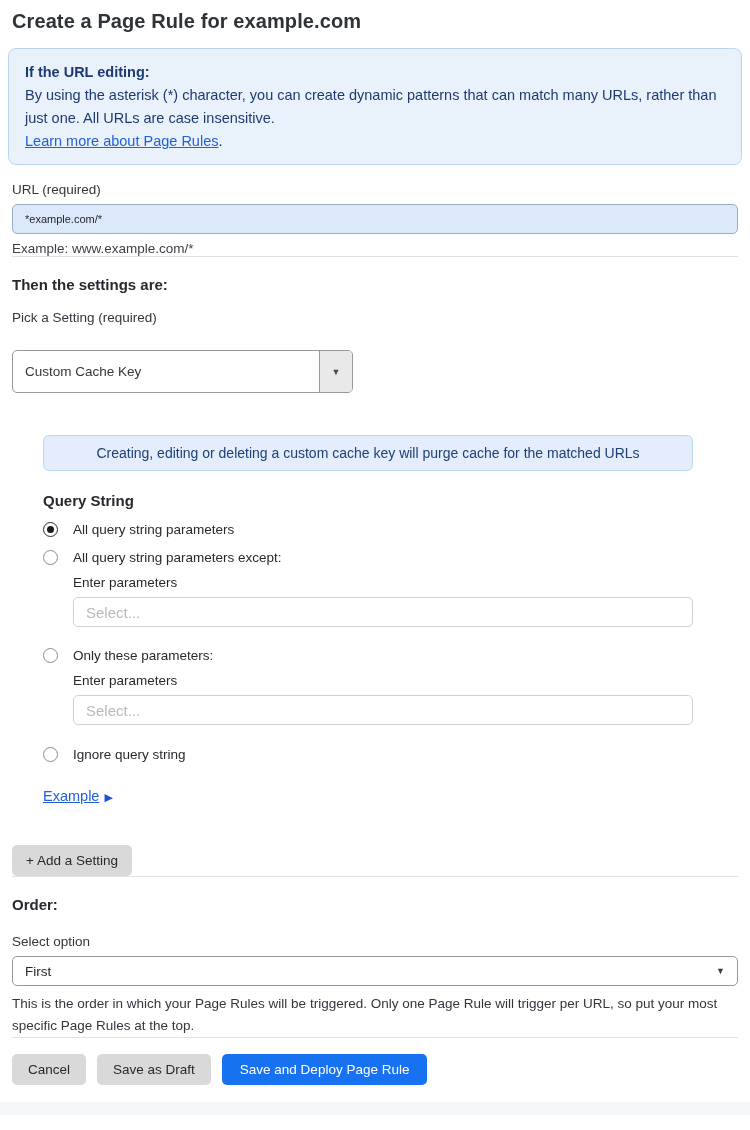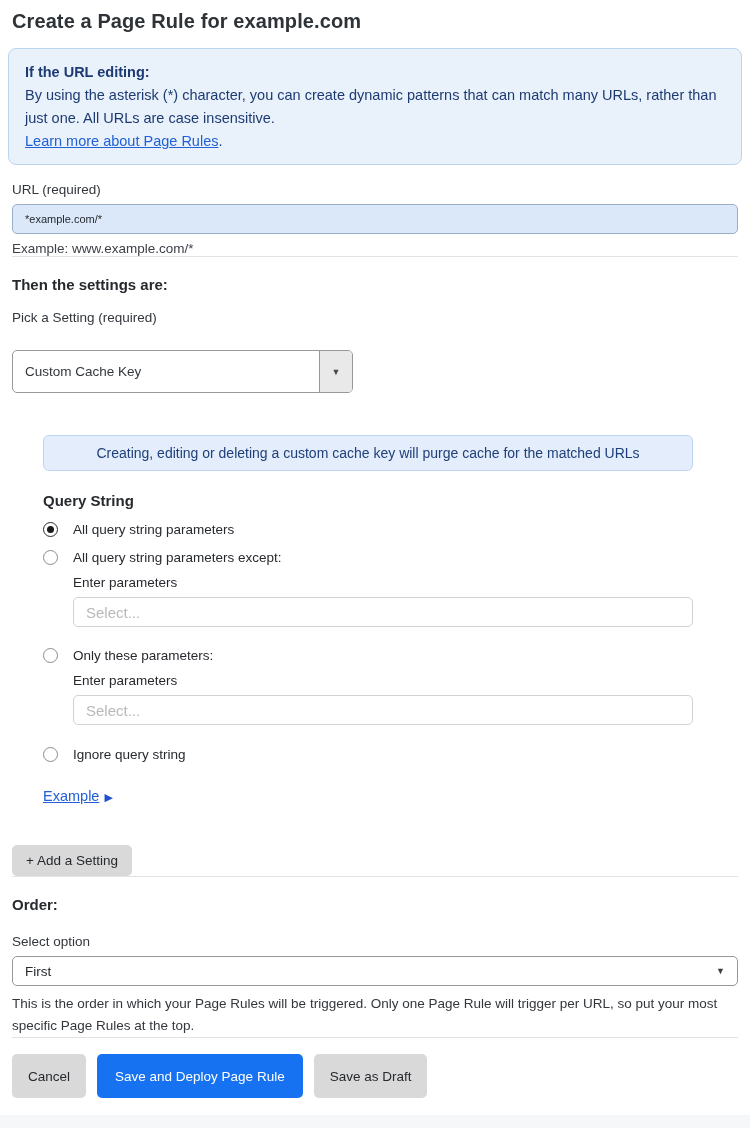--- a/index.html
+++ b/index.html
@@ -249,21 +249,21 @@
   
   .footer-buttons {
     margin-top: 16px;
     display: flex;
     align-items: center;
     gap: 11px;
   }
   .btn {
     border: none;
     border-radius: 5px;
-    height: 44px;
+    height: 31px;
     padding: 0 16px;
     font-size: 13.5px;
     font-family: "Liberation Sans", "DejaVu Sans", sans-serif;
     cursor: pointer;
   }
   .btn-gray { background: #d9d9d9; color: #26292e; }
   .btn-primary { background: #1672f0; color: #ffffff; padding: 0 18px; }
 
   .bottom-strip {
     margin-top: 17px;
@@ -343,19 +343,19 @@
   <div class="order-select">
     <span class="os-value">First</span>
     <span class="os-arrow">▼</span>
   </div>
   <div class="order-help">This is the order in which your Page Rules will be triggered. Only one Page Rule will trigger per URL, so put your most specific Page Rules at the top.</div>
 
   <hr class="divider divider-3">
 
   <div class="footer-buttons">
     <button class="btn btn-gray">Cancel</button>
+    <button class="btn btn-gray">Save as Draft</button>
     <button class="btn btn-primary">Save and Deploy Page Rule</button>
-    <button class="btn btn-gray">Save as Draft</button>
   </div>
 
 </div>
 
 <div class="bottom-strip"></div>
 
 </body></html>

